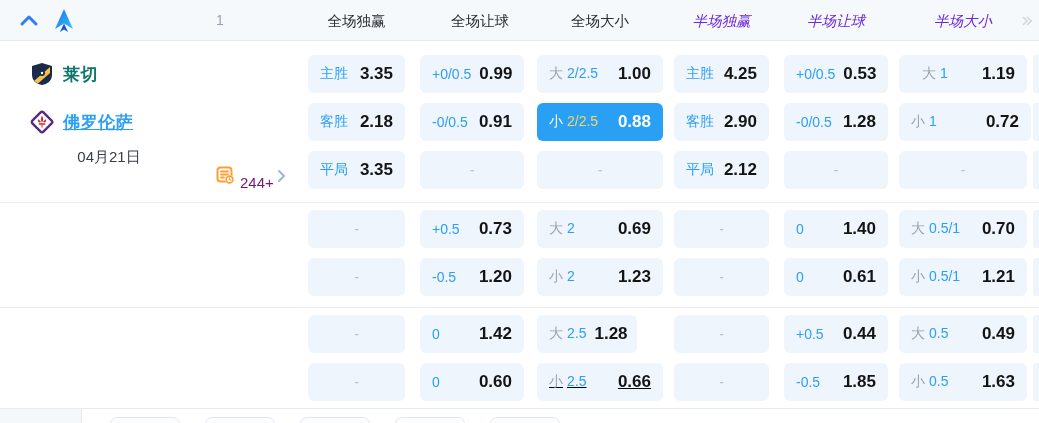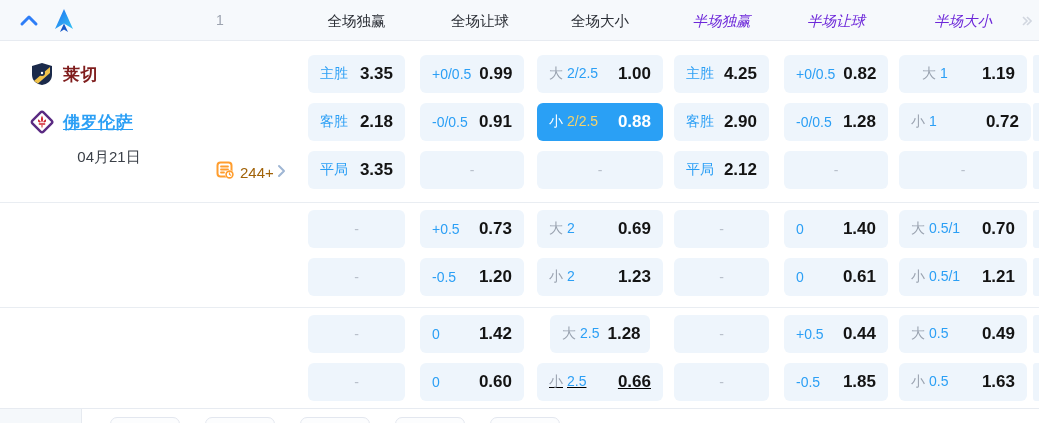--- a/index.html
+++ b/index.html
@@ -16,25 +16,25 @@
   .collapse-btn { position:absolute; left:18px; top:10px; width:22px; height:22px; cursor:pointer; }
   .league-logo { position:absolute; left:52px; top:8px; width:24px; height:26px; }
   .league-title { position:absolute; left:85px; top:11px; font-size:16px; font-weight:bold; color:#16181d; letter-spacing:.5px; }
   .league-count { position:absolute; left:216px; top:12px; font-size:14px; color:#9ca3af; }
   .col-header { position:absolute; top:12px; transform:translateX(-50%); font-size:14.5px; color:#2b2f36; white-space:nowrap; }
   .col-header.blue { color:#6d28d9;font-style:italic; }
   .more-icon { position:absolute; left:1022px; top:14px; opacity:.8; }
   
   .team-row { position:absolute; left:30px; height:24px; display:flex; align-items:center; }
   .team-badge { width:24px; height:24px; margin-right:9px; flex:0 0 auto; }
-  .team-name { font-size:17px; font-weight:bold; color:#7f1d1d; letter-spacing:.5px; }
+  .team-name { font-size:17px; font-weight:bold; color:#0f766e; letter-spacing:.5px; }
   .team-name.away { color:#2b9ff5; cursor:pointer;text-decoration:underline; }
   .datetime { position:absolute; left:14px; top:147px; width:190px; text-align:center; font-size:15px; color:#3a3f47; line-height:19px; }
   .stats-link { position:absolute; left:216px; top:160px; display:flex; align-items:center; cursor:pointer; }
-  .stats-count { font-size:15px; color:#a16207; margin:4px 3px 0 5px; }
+  .stats-count { font-size:15px; color:#701a75; margin:14px 3px 0 5px; }
   
   .cell {
     position:absolute; height:38px; background:#eef5fc; border-radius:6px;
     display:flex; align-items:center; justify-content:space-between;
     padding:0 12px; cursor:pointer; font-size:14px;
   }
   .cell .lbl { color:#2b9ff5; white-space:nowrap; }
   .cell .pfx { color:#9aa3b0; margin-right:4px; }
   .cell .line { color:#2b9ff5; }
   .cell .val { font-size:17px; font-weight:bold; color:#141414; margin-left:8px; }
@@ -138,21 +138,21 @@
       <div class="cell" style="left: 537px; top: 55px; width: 126px;">
         <span class="lbl"><span class="pfx">大</span><span class="line">2/2.5</span></span>
         <span class="val">1.00</span>
       </div>
       <div class="cell" style="left: 674px; top: 55px; width: 95px;">
         <span class="lbl">主胜</span>
         <span class="val">4.25</span>
       </div>
       <div class="cell" style="left: 784px; top: 55px; width: 104px;">
         <span class="lbl">+0/0.5</span>
-        <span class="val">0.82</span>
+        <span class="val">0.53</span>
       </div>
       <div class="cell" style="left: 899px; top: 55px; width: 128px; padding-left: 23px;">
         <span class="lbl"><span class="pfx">大</span><span class="line">1</span></span>
         <span class="val">1.19</span>
       </div>
       <div class="strip-cell" style="top: 55px;"></div>
       <div class="cell" style="left: 308px; top: 103px; width: 97px;">
         <span class="lbl">客胜</span>
         <span class="val">2.18</span>
       </div>
@@ -226,21 +226,21 @@
       <div class="cell" style="left: 899px; top: 258px; width: 128px;">
         <span class="lbl"><span class="pfx">小</span><span class="line">0.5/1</span></span>
         <span class="val">1.21</span>
       </div>
       <div class="strip-cell" style="top: 258px;"></div>
       <div class="cell empty" style="left: 308px; top: 315px; width: 97px;">-</div>
       <div class="cell" style="left: 420px; top: 315px; width: 104px;">
         <span class="lbl">0</span>
         <span class="val">1.42</span>
       </div>
-      <div class="cell" style="left: 550px; top: 315px; width: 100px;">
+      <div class="cell" style="left: 537px; top: 315px; width: 100px;">
         <span class="lbl"><span class="pfx">大</span><span class="line">2.5</span></span>
         <span class="val">1.28</span>
       </div>
       <div class="cell empty" style="left: 674px; top: 315px; width: 95px;">-</div>
       <div class="cell" style="left: 784px; top: 315px; width: 104px;">
         <span class="lbl">+0.5</span>
         <span class="val">0.44</span>
       </div>
       <div class="cell" style="left: 899px; top: 315px; width: 128px;">
         <span class="lbl"><span class="pfx">大</span><span class="line">0.5</span></span>

